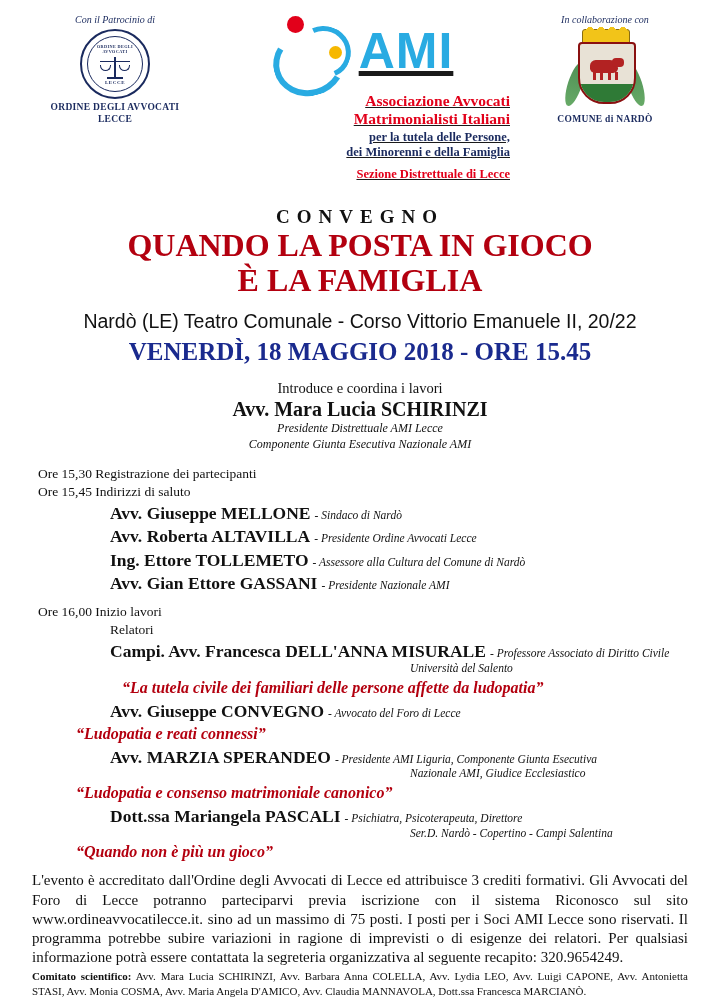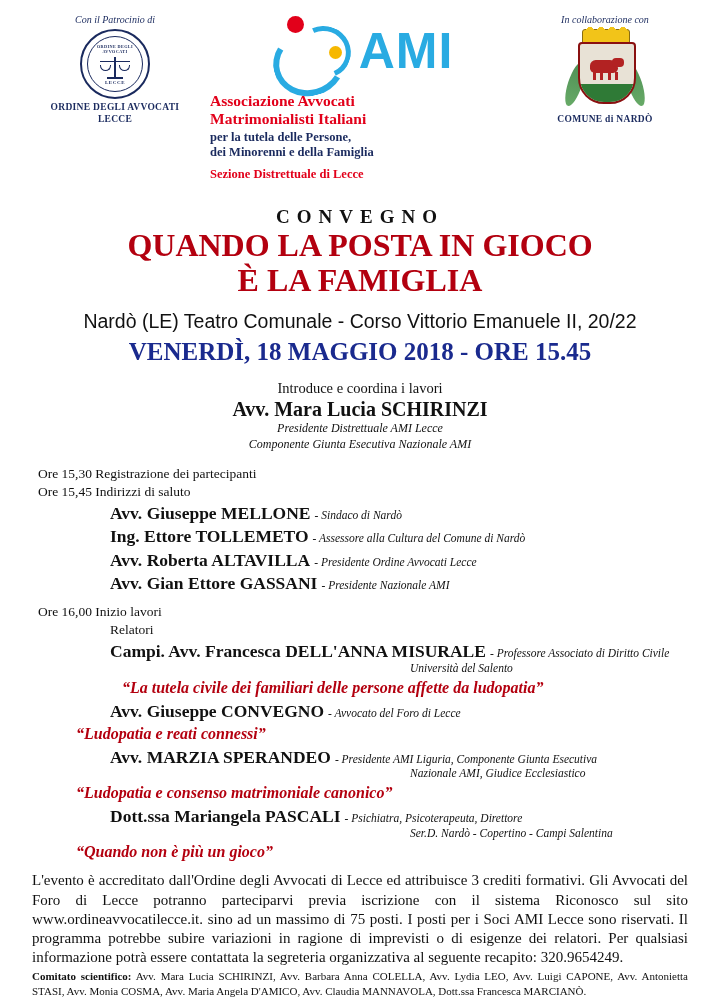--- a/index.html
+++ b/index.html
@@ -109,21 +109,22 @@
     border: 1.4px solid #1a2a5e;
     border-top: none;
     border-radius: 0 0 9px 9px;
   }
   .scales .pan.l { left: 0px; }
   .scales .pan.r { right: 0px; }
 
   
   .ami {
     width: 300px;
-    text-align: left;
+    text-align: right;
+    text-decoration: underline;
   }
   .ami-top {
     display: flex;
     align-items: center;
     justify-content: center;
     gap: 6px;
     height: 74px;
   }
   .ami-mark {
     position: relative;
@@ -518,26 +519,26 @@
   <div class="program">
 
     <div class="prog-line">Ore 15,30  Registrazione dei partecipanti</div>
     <div class="prog-line">Ore 15,45  Indirizzi di saluto</div>
 
     <div class="speaker-row">
       <span class="speaker-name">Avv. </span><span class="speaker-name sur">Giuseppe MELLONE</span>
       <span class="speaker-role">- Sindaco di Nardò</span>
     </div>
     <div class="speaker-row">
+      <span class="speaker-name">Avv. </span><span class="speaker-name sur">Roberta ALTAVILLA</span>
+      <span class="speaker-role">- Presidente Ordine Avvocati Lecce</span>
+    </div>
+    <div class="speaker-row">
       <span class="speaker-name">Ing. </span><span class="speaker-name sur">Ettore TOLLEMETO</span>
       <span class="speaker-role">- Assessore alla Cultura del Comune di Nardò</span>
-    </div>
-    <div class="speaker-row">
-      <span class="speaker-name">Avv. </span><span class="speaker-name sur">Roberta ALTAVILLA</span>
-      <span class="speaker-role">- Presidente Ordine Avvocati Lecce</span>
     </div>
     <div class="speaker-row">
       <span class="speaker-name">Avv. </span><span class="speaker-name sur">Gian Ettore GASSANI</span>
       <span class="speaker-role">- Presidente Nazionale AMI</span>
     </div>
 
     <div class="block-gap"></div>
 
     <div class="prog-line">Ore 16,00  Inizio lavori</div>
     <div class="prog-line prog-sub">Relatori</div>

